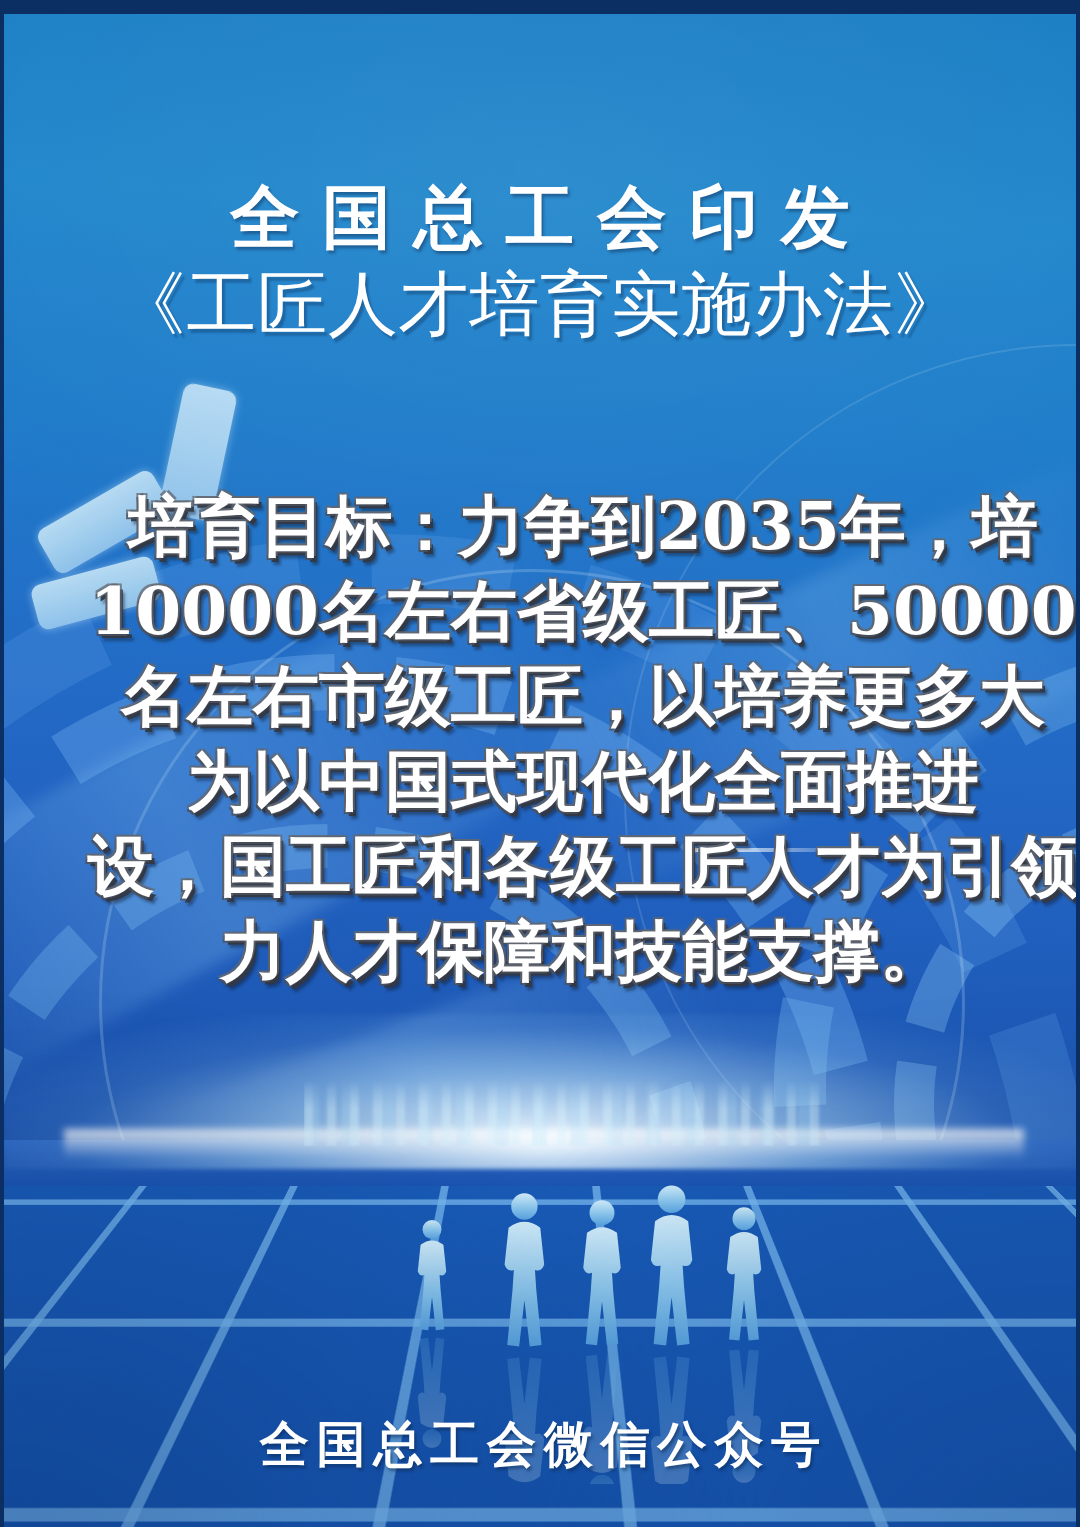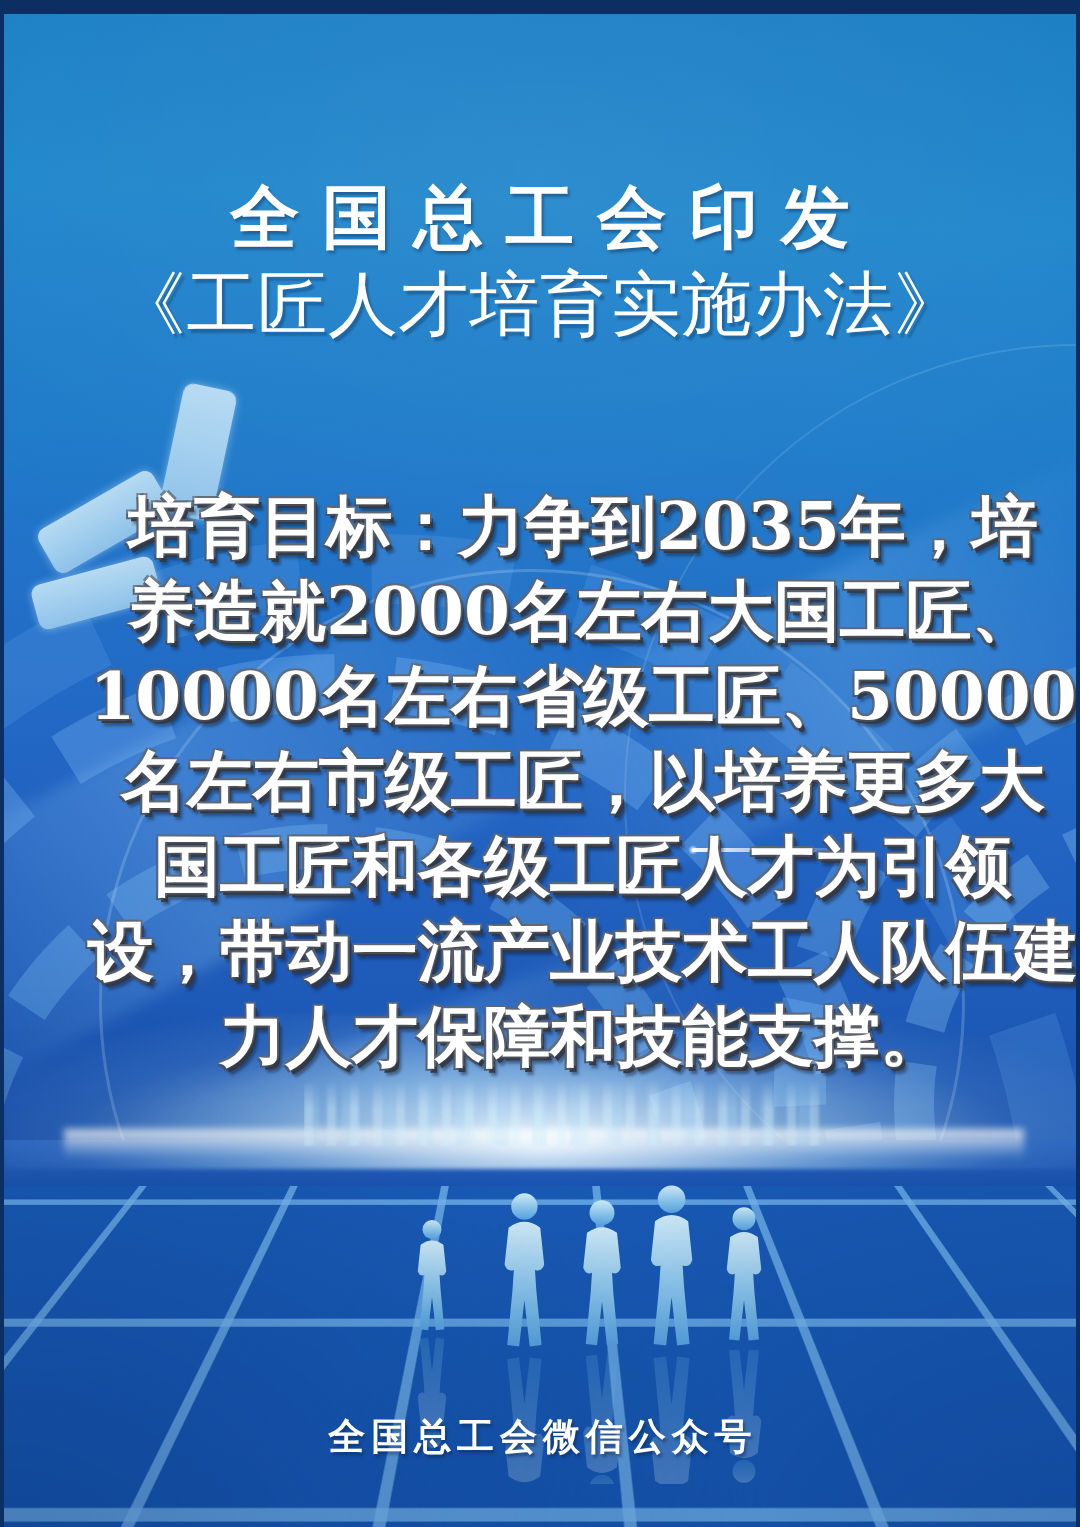--- a/index.html
+++ b/index.html
@@ -74,21 +74,21 @@
   .bodytext{position:absolute;z-index:5;left:84px;top:470px;text-align:center;}
   .bline{font-family:"DejaVu Serif", serif;font-weight:700;font-size:66px;line-height:85px;
        color:#fff;white-space:nowrap;
        text-shadow:
          -2px -2px 0 rgba(98,103,112,.75),
           2px -2px 0 rgba(98,103,112,.75),
          -2px  2px 0 rgba(75,80,90,.85),
           3px  4px 0 rgba(52,56,66,.95),
           5px  7px 3px rgba(18,28,48,.45);}
   .footer{position:absolute;z-index:5;top:1398px;left:0;width:100%;text-align:center;
-       font-family:"DejaVu Serif", serif;font-weight:700;font-size:37px;color:#fff;
+       font-family:"DejaVu Serif", serif;font-weight:700;font-size:49px;color:#fff;
        letter-spacing:.16em;padding-left:.16em;box-sizing:border-box;
        text-shadow:2px 3px 3px rgba(10,40,80,.5);}
   
   .vig{position:absolute;inset:0;z-index:4;pointer-events:none;
        background:
         radial-gradient(120% 55% at 50% 10%, rgba(255,255,255,.06), rgba(255,255,255,0) 60%),
         radial-gradient(130% 70% at 0% 102%, rgba(0,25,70,.28), rgba(0,25,70,0) 55%),
         radial-gradient(130% 70% at 100% 102%, rgba(0,25,70,.22), rgba(0,25,70,0) 55%);}
 </style>
 </head>
@@ -141,23 +141,22 @@
   <div class="spark sp2"></div>
   <div class="spark sp3"></div>
 
   <div class="vig"></div>
 
   <div class="title1">全国总工会印发</div>
   <div class="title2">《工匠人才培育实施办法》</div>
 
   <div class="bodytext">
     <div class="bline">培育目标：力争到2035年，培</div>
-    <div class="bline">养造就2000名左右大国工匠、</div>
     <div class="bline">10000名左右省级工匠、50000</div>
     <div class="bline">名左右市级工匠，以培养更多大</div>
-    <div class="bline">国工匠和各级工匠人才为引领</div>
-    <div class="bline">设，带动一流产业技术工人队伍建</div>
+    <div class="bline">为以中国式现代化全面推进</div>
+    <div class="bline">设，国工匠和各级工匠人才为引领</div>
     <div class="bline">力人才保障和技能支撑。</div>
   </div>
 
   <div class="footer">全国总工会微信公众号</div>
 
 </div>
 
 </body></html>

